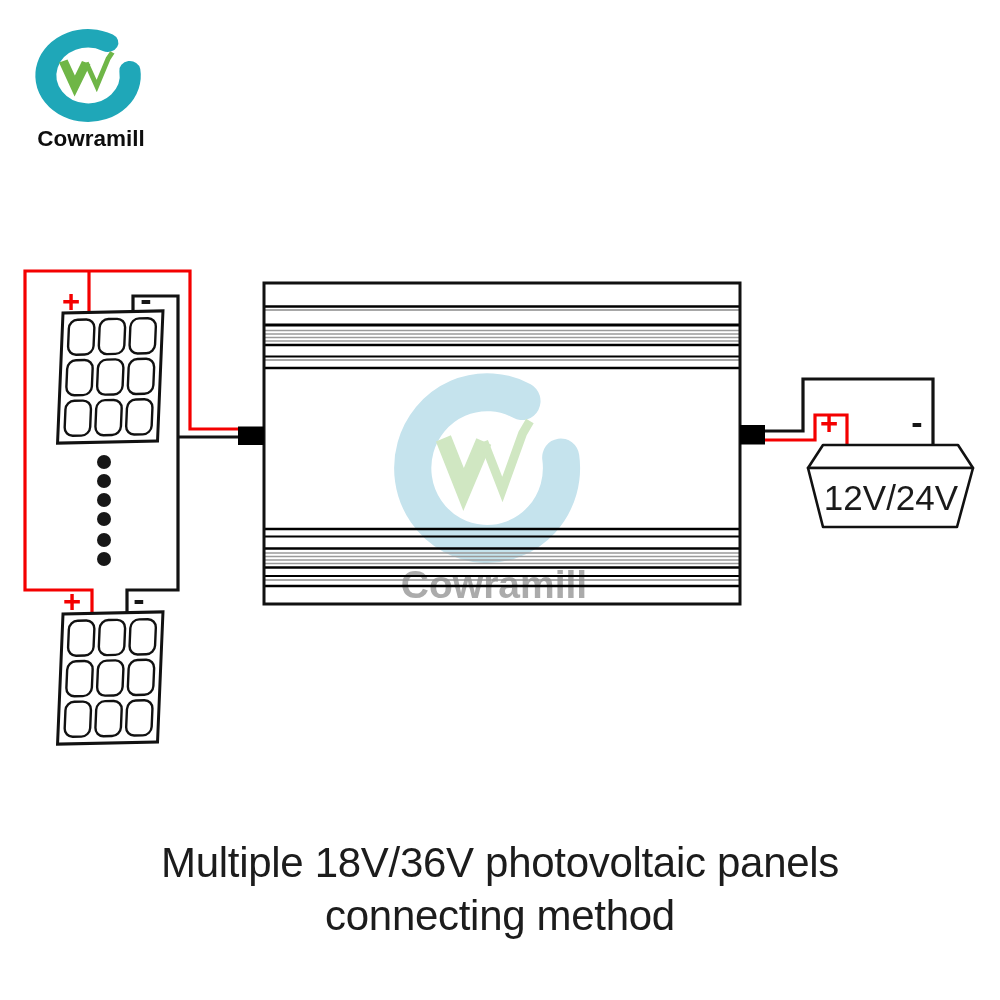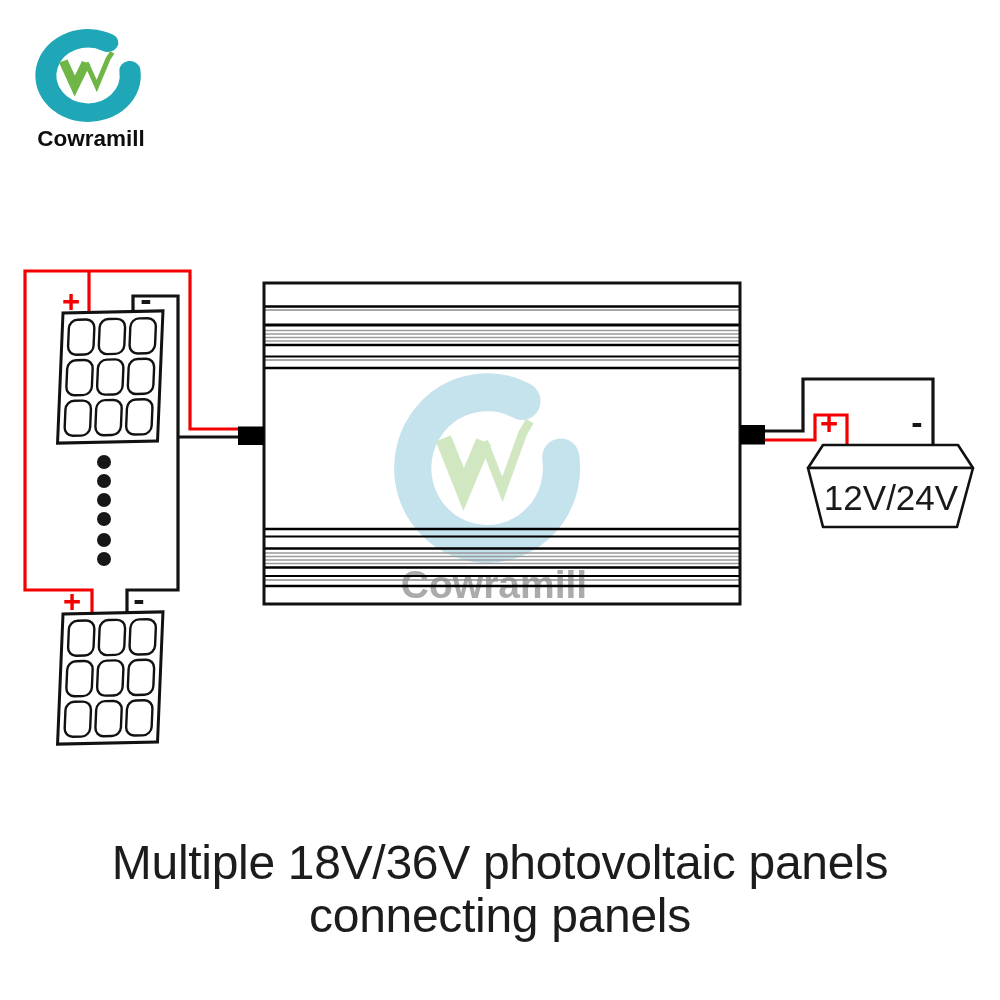--- a/index.html
+++ b/index.html
@@ -36,21 +36,21 @@
   .c-ring.brand { stroke: var(--brand-teal, #1fa7b8); }
   .c-ring.wm { stroke: var(--watermark-blue, #c5e3ed); }
   .w-stroke { fill: none; stroke-linejoin: miter; }
   .w-thick { stroke-width: 10; }
   .w-thin { stroke-width: 5.5; }
   .w-brand { stroke: var(--brand-green, #6fb647); }
   .w-wm { stroke: var(--watermark-green, #d0e7c2); }
 
   .caption {
     position: absolute; left: 0; top: 836px; width: 1000px;
-    text-align: center; font-size: 48px; line-height: 53px;
+    text-align: center; font-size: 42px; line-height: 53px;
     letter-spacing: -0.3px; color: #1c1c1c;
   }
 </style>
 </head>
 <body>
 
 <div class="page">
 
   <svg class="diagram" width="1000" height="1000" viewBox="0 0 1000 1000">
 
@@ -159,15 +159,15 @@
           <path class="w-stroke w-thick w-brand" d="M33,42 L45.5,73 L58,44"></path>
           <path class="w-stroke w-thin  w-brand" d="M58,44 L69.5,73 L82,39 L86.5,31.5"></path>
         </g>
       </g>
       <text class="brand-text" x="91" y="146">Cowramill</text>
     </g>
   </svg>
 
   <div class="caption">
     <div>Multiple 18V/36V photovoltaic panels</div>
-    <div>connecting panels</div>
+    <div>connecting method</div>
   </div>
 </div>
 
 </body></html>

